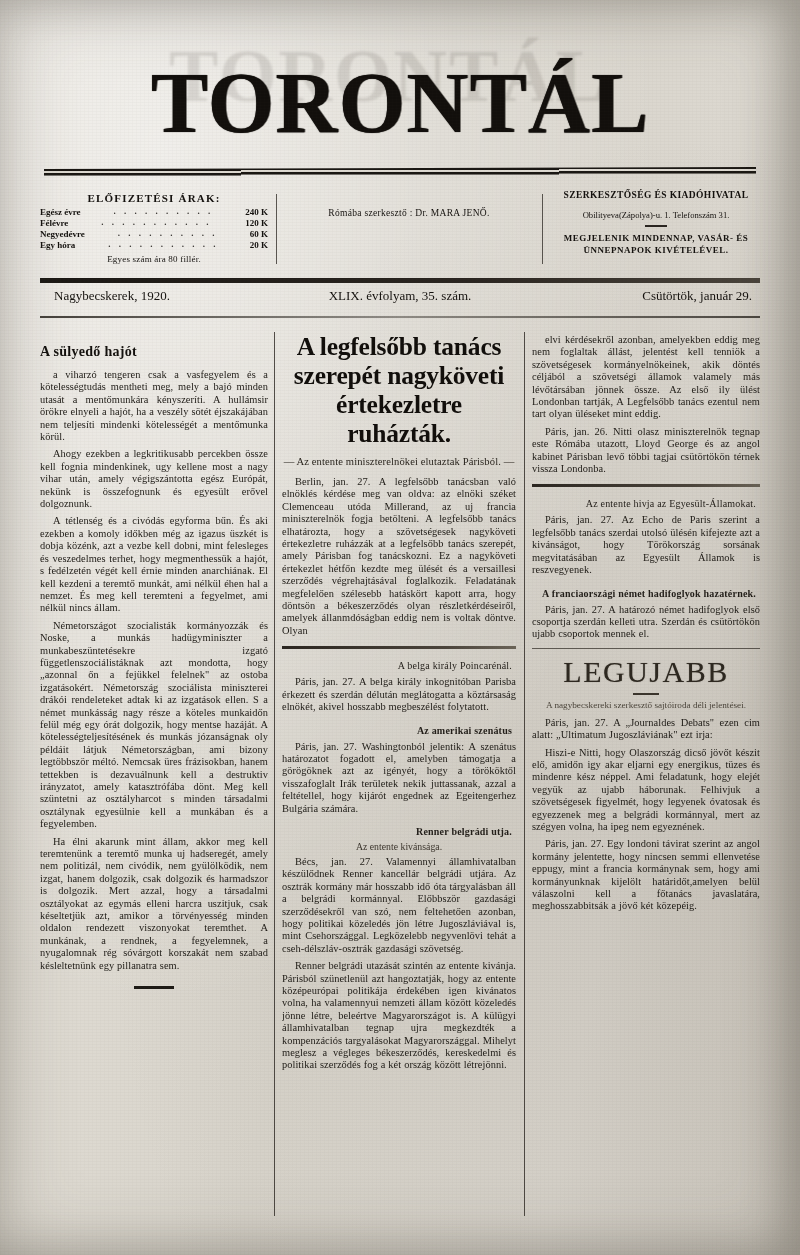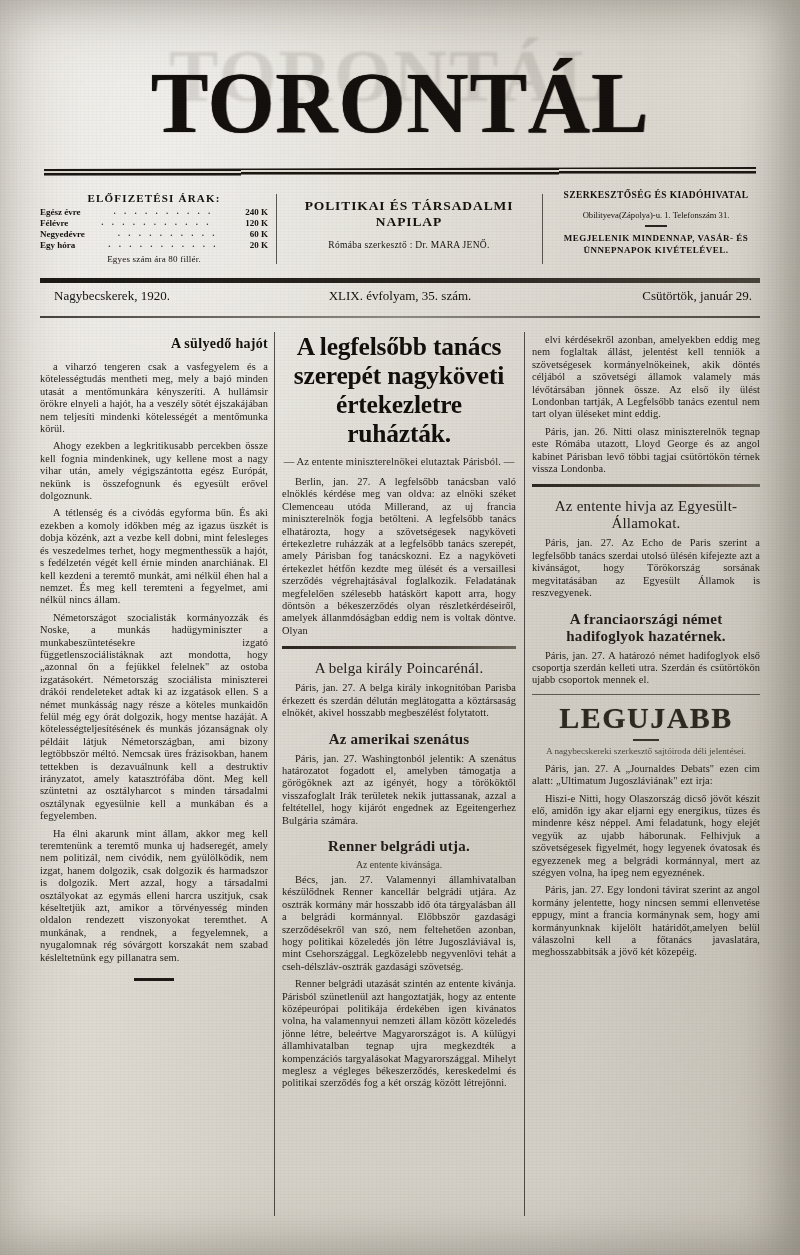--- a/index.html
+++ b/index.html
@@ -65,44 +65,44 @@
     background:linear-gradient(90deg,rgba(40,36,30,.85),rgba(40,36,30,.45),rgba(40,36,30,.8));}
 
   
   .cols{position:absolute;left:40px;top:330px;width:720px;height:890px;}
   .col{position:absolute;top:0;height:890px;overflow:hidden;}
   .c1{left:0;width:228px;}
   .c2{left:242px;width:234px;}
   .c3{left:492px;width:228px;}
   .cdiv{position:absolute;top:2px;width:1px;height:884px;background:#2b2620;opacity:.8;}
 
-  .ctitle{font-weight:700;font-size:14px;text-align:right;margin:6px 0 9px;letter-spacing:.3px;}
+  .ctitle{font-weight:700;font-size:14px;text-align:left;margin:14px 0 9px;letter-spacing:.3px;}
   p.body{
     margin:0 0 0 0;text-indent:13px;text-align:justify;
     font-size:10.4px;line-height:12.4px;letter-spacing:.05px;
     color:#1d1a15;-webkit-hyphens:auto;hyphens:auto;word-spacing:.3px;}
   p.body+p.body{margin-top:5px;}
   .faded{color:#4b453b;}
   .faded2{color:#5d574c;}
 
   
   .lead{margin:2px 0 0;text-align:center;font-weight:700;font-size:25.5px;
     line-height:29px;letter-spacing:-.2px;color:#110e0b;}
   .leadsub{text-align:center;font-size:10.6px;margin:8px 0 9px;color:#2a251e;letter-spacing:.1px;}
 
-  .sec{text-align:center;font-size:15px;margin:11px 4px 5px;letter-spacing:.2px;color:#211d18;}
+  .sec{text-align:right;font-size:10px;margin:11px 4px 5px;letter-spacing:.2px;color:#211d18;}
   .sec.b{font-weight:700;}
   .subsec{text-align:center;font-size:9.8px;margin:-1px 0 4px;color:#3b352c;}
 
   .sechr{height:3px;margin:9px 0 0;background:linear-gradient(90deg,#2b2620,#4b443b 70%,#6b6458);}
   .secthin{height:1px;margin:7px 0 6px;background:rgba(45,40,34,.7);}
 
   .legujabb{text-align:center;font-size:30px;letter-spacing:1.5px;line-height:34px;
     margin:6px 0 2px;color:#2d2820;
-    text-shadow:0 0 1px rgba(45,40,32,.5);font-weight:bold;}
+    text-shadow:0 0 1px rgba(45,40,32,.5);}
   .lj-sub{text-align:center;font-size:9.2px;line-height:11px;color:#4a443a;margin:2px 0 6px;}
   .lj-dash{width:26px;height:2px;background:#3a342c;margin:4px auto 5px;}
 
   .endmark{width:40px;height:3px;background:#1d1a15;margin:14px auto 0;}
 </style>
 </head>
 <body>
 
 <div id="page">
 
@@ -135,21 +135,20 @@
       </div>
       <div class="prow">
         <span class="nm">Egy hóra</span>
         <span class="dots">. . . . . . . . . . .</span>
         <span class="val">20 K</span>
       </div>
       <div class="single">Egyes szám ára 80 fillér.</div>
     </div>
 
     <div class="ib-c">
-      <div class="t1">POLITIKAI ÉS TÁRSADALMI NAPILAP</div>
       <div class="t2">Rómába szerkesztő : Dr. MARA JENŐ.</div>
     </div>
 
     <div class="ib-r">
       <div class="r1">SZERKESZTŐSÉG ÉS KIADÓHIVATAL</div>
       <div class="r2">Obilityeva(Zápolya)-u. 1. Telefonszám 31.</div>
       <div class="dash"></div>
       <div class="r3">MEGJELENIK MINDENNAP, VASÁR- ÉS ÜNNEPNAPOK KIVÉTELÉVEL.</div>
     </div>
   </div>

